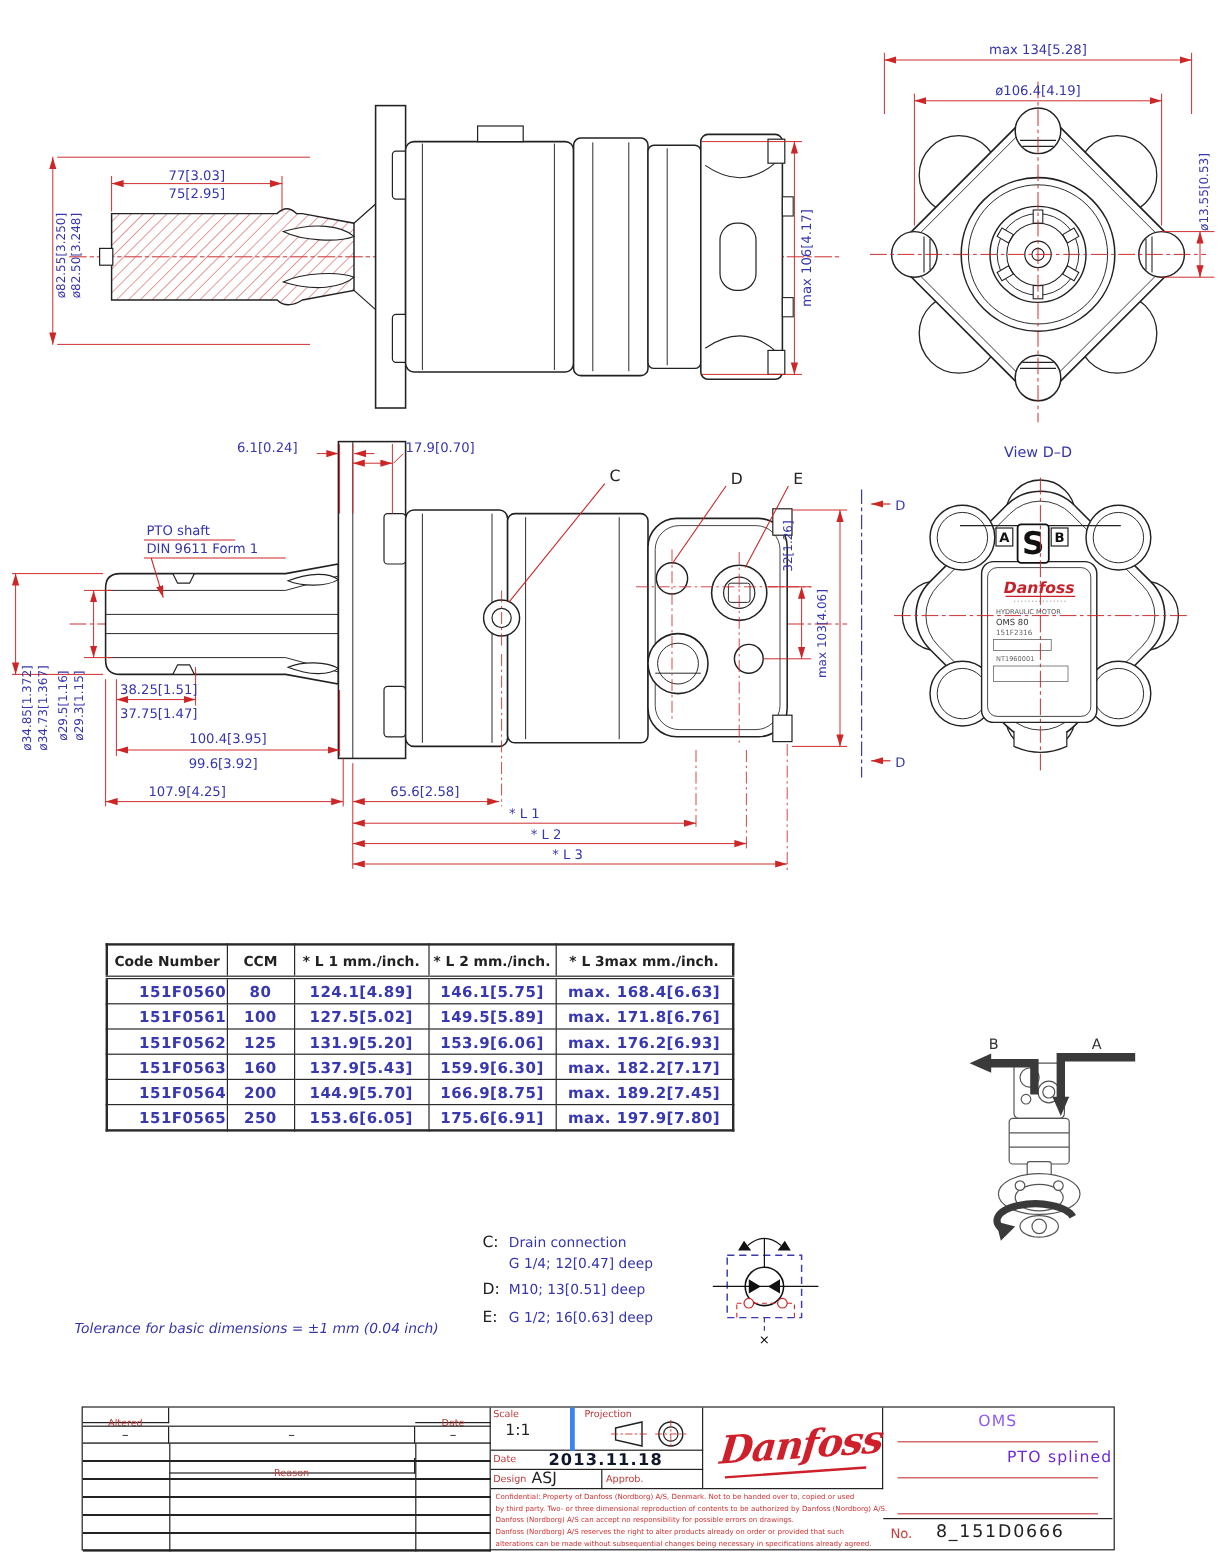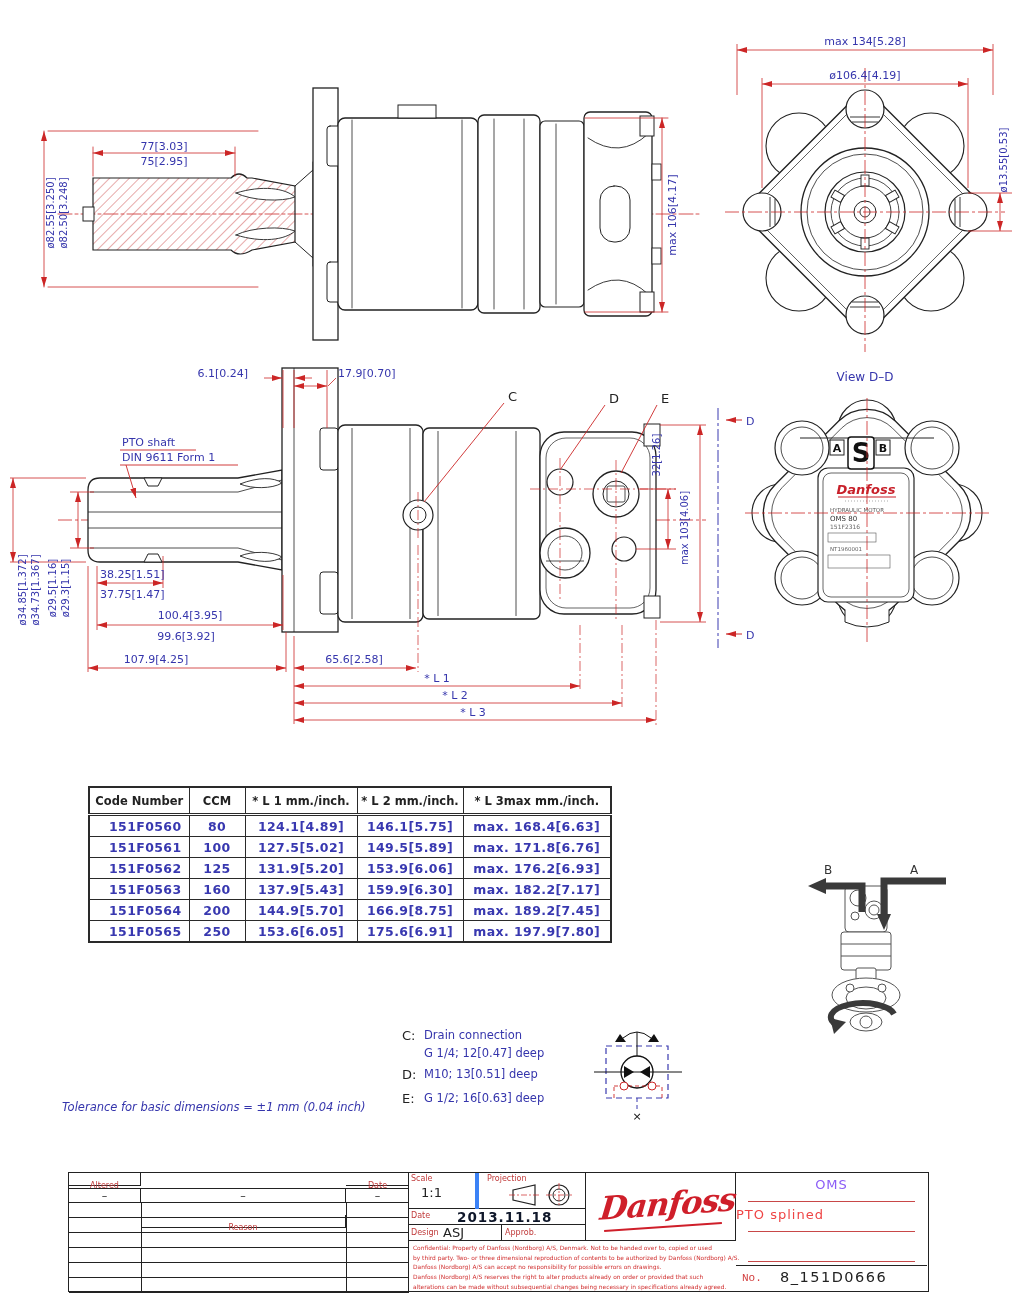--- a/index.html
+++ b/index.html
@@ -9,21 +9,21 @@
   .dimtxt{fill:#3535ac;font-size:11px;}
   .dimtxt-s{fill:#3535ac;font-size:10px;}
   .callout{fill:#222;font-size:13px;}
   
   #spec-table{position:absolute;left:88px;top:786px;border-collapse:collapse;
               border:2px solid #2a2a2a;table-layout:fixed;}
   #spec-table th,#spec-table td{border:1px solid #2a2a2a;padding:0;text-align:center;
               font-weight:bold;overflow:hidden;white-space:nowrap;}
   #spec-table th{height:25px;font-size:11.5px;color:#222;border-bottom:3px double #2a2a2a;}
   #spec-table td{height:20px;font-size:12.5px;color:#3838b0;letter-spacing:.4px;}
-  #spec-table td.code{text-align:center;padding-left:12px;}
+  #spec-table td.code{text-align:right;padding-left:12px;}
   
   #notes{position:absolute;left:402px;top:1028px;color:#3535ac;font-size:11.5px;}
   #notes .nrow{display:flex;margin-bottom:3px;}
   #notes .key{color:#222;font-size:13px;font-weight:500;width:22px;}
   #notes .sub{margin-left:22px;margin-bottom:7px;}
   #notes .nrow.sp{margin-top:9px;}
   #tolerance{position:absolute;left:62px;top:1100px;color:#3535ac;font-size:11.5px;font-style:italic;}
   
   #tb{position:absolute;left:68px;top:1172px;width:861px;height:120px;
       border:1.6px solid #222;box-sizing:border-box;font-family:"DejaVu Sans",sans-serif;}
@@ -508,23 +508,23 @@
     <div>Confidential:  Property of Danfoss (Nordborg) A/S, Denmark. Not to be handed over to, copied or used</div>
     <div>by third party. Two- or three dimensional reproduction of contents to be authorized by Danfoss (Nordborg) A/S.</div>
     <div>Danfoss (Nordborg) A/S can accept no responsibility for possible errors on drawings.</div>
     <div>Danfoss (Nordborg) A/S reserves the right to alter products already on order or provided that such</div>
     <div>alterations can be made without subsequential changes being necessary in specifications already agreed.</div>
   </div>
 
   <div class="abs" style="left:667px;top:0;width:191px;height:120px;">
     <div class="abs" style="left:0;top:4px;width:100%;text-align:center;font-size:13px;color:#8b5cf6;letter-spacing:1px;">OMS</div>
     <div class="rule-red" style="top:28px;"></div>
-    <div class="abs" style="left:0;top:34px;width:100%;text-align:left;font-size:13px;color:#ef4444;letter-spacing:1px;">PTO splined</div>
+    <div class="abs" style="left:0;top:34px;width:100%;text-align:right;font-size:13px;color:#6d28d9;letter-spacing:1px;">PTO splined</div>
     <div class="rule-red" style="top:58px;"></div>
     <div class="rule-red" style="top:88px;"></div>
     <div class="abs" style="left:0;top:92px;width:100%;height:28px;border-top:1px solid #222;">
-      <span class="abs tb-red" style="left:6px;top:6px;font-size:11px;font-family:Liberation Mono, monospace;">No.</span>
+      <span class="abs tb-red" style="left:6px;top:6px;font-size:11px;">No.</span>
       <span class="abs" style="left:44px;top:3px;font-size:14.5px;color:#222;letter-spacing:1.5px;">8_151D0666</span>
     </div>
   </div>
 </div>
 
 </div>
 
 </body></html>

